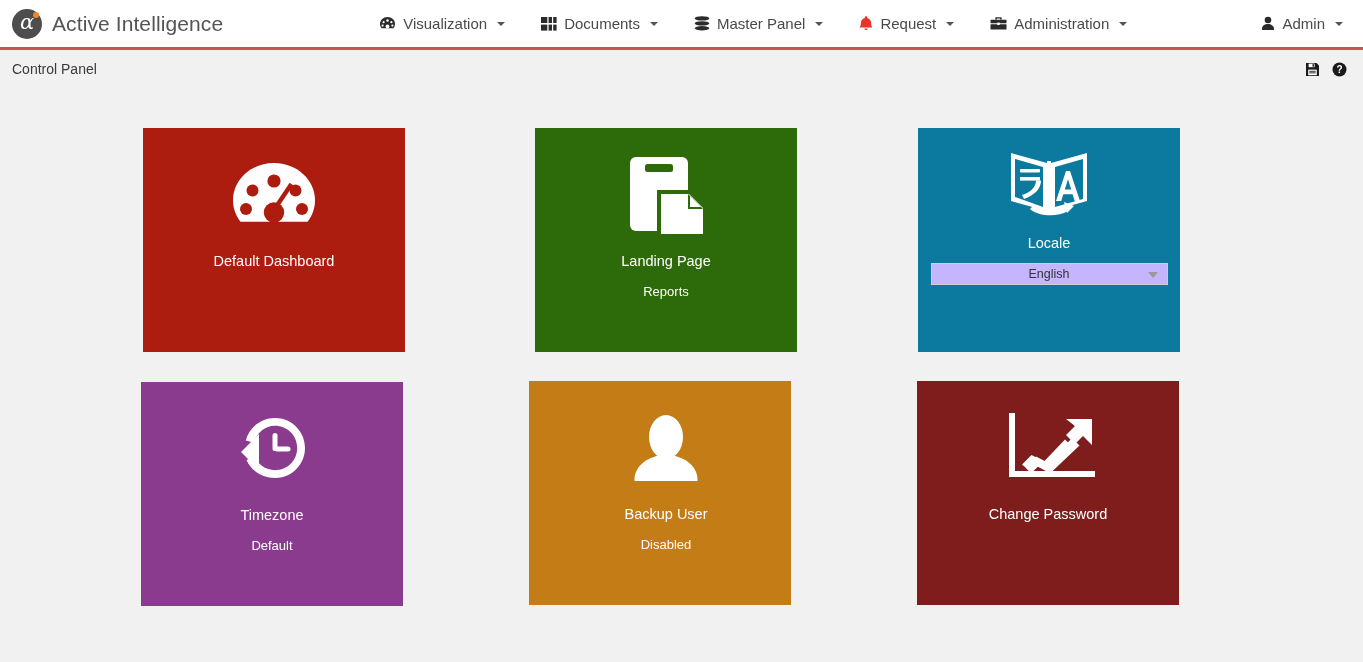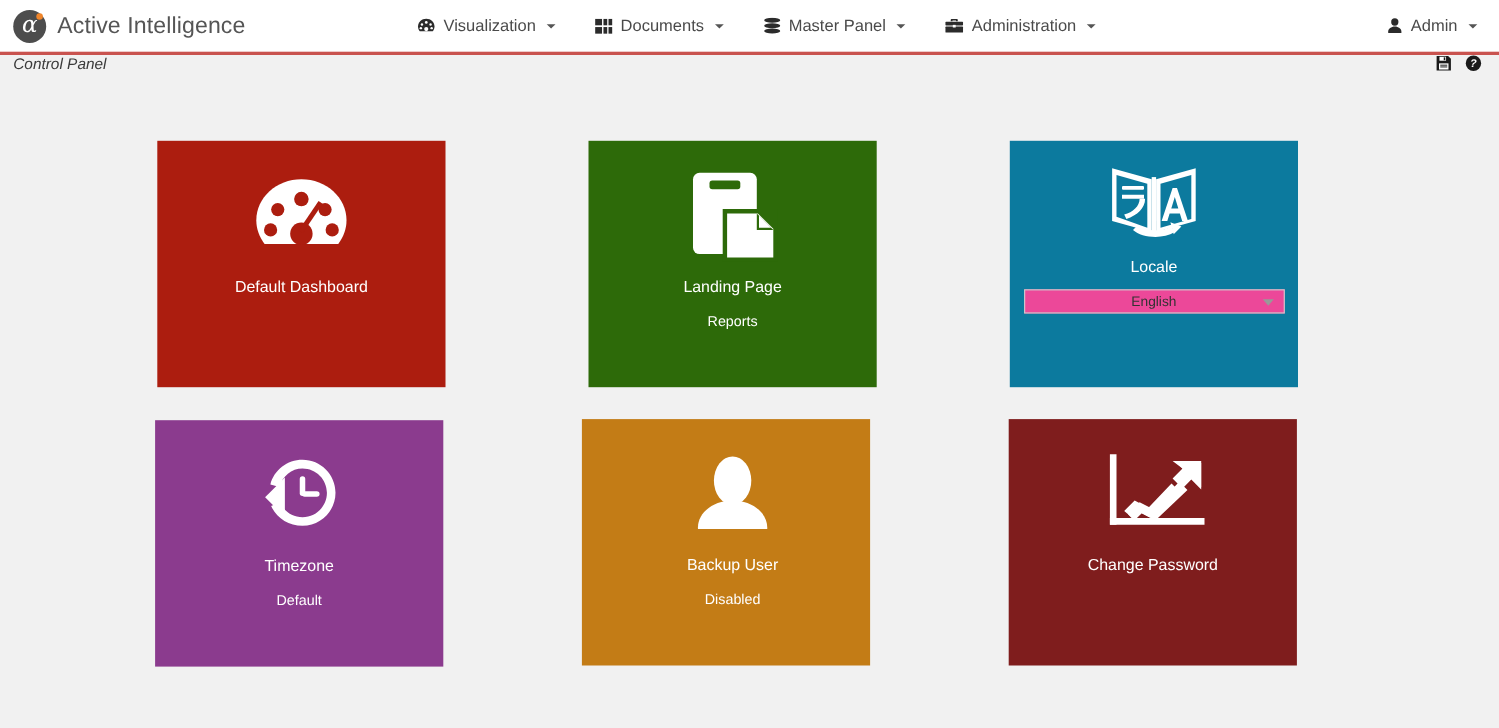--- a/index.html
+++ b/index.html
@@ -99,23 +99,22 @@
     display: flex;
     align-items: center;
   }
   .nav-right .nav-item { padding-right: 6px; }
 
   
   .subheader {
     height: 38px;
     background: #f1f1f1;
     display: flex;
-    align-items: flex-start;
+    align-items: center;
     padding: 0 16px 0 12px;
-    font-style: italic;
   }
   .subheader-title {
     font-size: 14px;
     color: #3a3a3a;
   }
   .subheader-actions {
     margin-left: auto;
     display: flex;
     align-items: center;
     gap: 12px;
@@ -175,21 +174,21 @@
   .tile-locale .tile-icon { margin-top: 14px; height: 88px; }
   .tile-locale .tile-label { margin-top: 6px; }
   .locale-select-wrap {
     width: 237px;
     margin-top: 11px;
   }
   .locale-select {
     position: relative;
     width: 100%;
     height: 22px;
-    background: #ec4899;
+    background: #c4b5fd;
     border: 1px solid #cfcfcf;
     display: flex;
     align-items: center;
     justify-content: center;
     cursor: pointer;
   }
   .locale-select .sel-text {
     font-size: 12.5px;
     color: #333333;
   }
@@ -255,20 +254,30 @@
         <svg width="16" height="15" viewBox="0 0 16 15">
           <ellipse cx="8" cy="2.4" rx="7.3" ry="2.2" fill="#2b2b2b"></ellipse>
           <ellipse cx="8" cy="7.4" rx="7.3" ry="2.2" fill="#2b2b2b"></ellipse>
           <ellipse cx="8" cy="12.2" rx="7.3" ry="2.2" fill="#2b2b2b"></ellipse>
         </svg>
       </span>
       <span>Master Panel</span>
       <i class="caret"></i>
     </a>
 
+    <a class="nav-item">
+      <span class="nav-icon">
+        <svg width="14" height="16" viewBox="0 0 14 16">
+          <path fill="#e8342b" d="M7 0.3c-.7 0-1.2.5-1.2 1.1v.5C3.4 2.4 1.9 4.4 1.9 6.8c0 3.6-1.3 4.6-1.3 4.6h12.8s-1.3-1-1.3-4.6c0-2.4-1.5-4.4-3.9-4.9v-.5C8.2.8 7.7.3 7 .3z"></path>
+          <path fill="#e8342b" d="M5.4 12.4c.1.9.8 1.6 1.6 1.6s1.5-.7 1.6-1.6H5.4z"></path>
+        </svg>
+      </span>
+      <span>Request</span>
+      <i class="caret"></i>
+    </a>
 
     <a class="nav-item">
       <span class="nav-icon">
         <svg width="17" height="15" viewBox="0 0 17 15">
           <path fill="#2b2b2b" d="M6.2 1.2h4.6c.5 0 .9.4.9.9v1.3h-1.6V2.6H6.9v.8H5.3V2.1c0-.5.4-.9.9-.9z"></path>
           <rect x="0.5" y="3.8" width="16" height="3.4" rx="0.6" fill="#2b2b2b"></rect>
           <rect x="0.5" y="8.2" width="16" height="5.4" rx="0.6" fill="#2b2b2b"></rect>
           <rect x="7.2" y="6.6" width="2.6" height="2.4" fill="#fff"></rect>
         </svg>
       </span>

